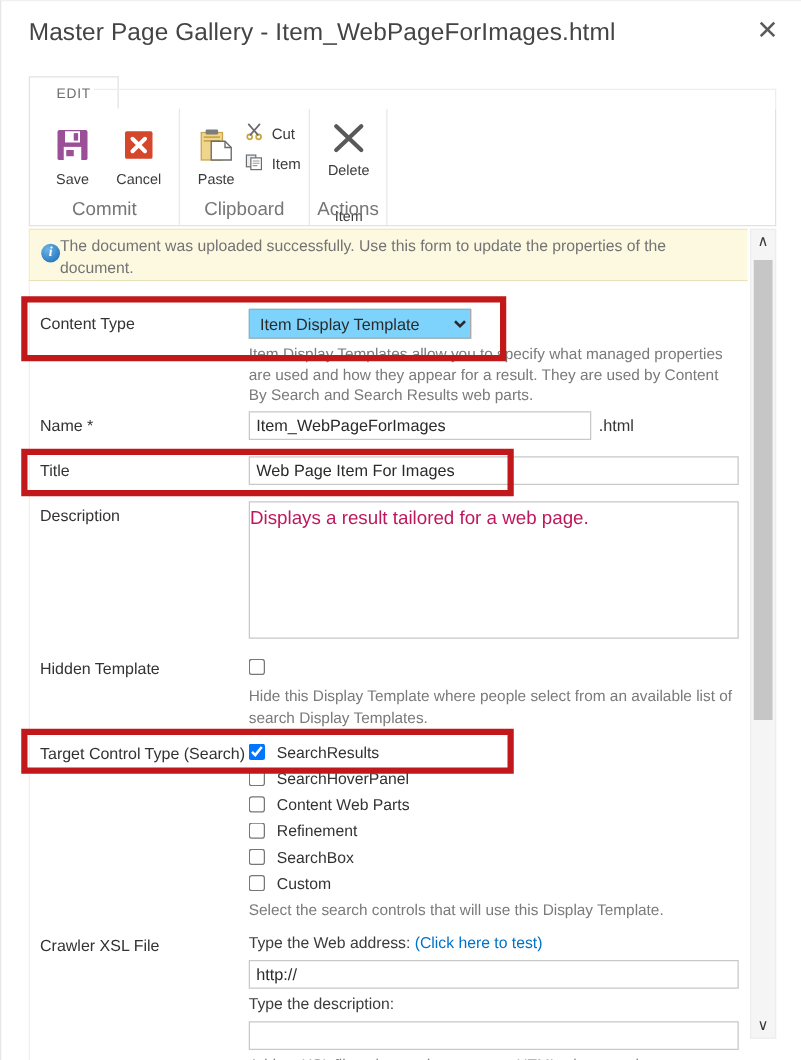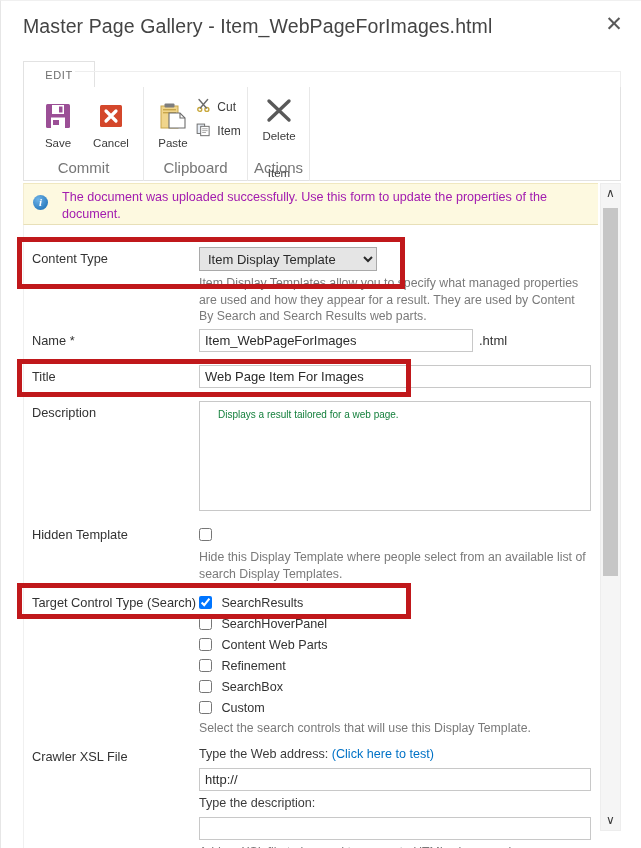--- a/index.html
+++ b/index.html
@@ -124,23 +124,23 @@
     color: #ffffff;
     font-size: 11px;
     font-weight: bold;
     font-style: italic;
     text-align: center;
     line-height: 15px;
     font-family: "Liberation Serif", serif;
   }
   .info-text {
     position: absolute;
-    left: 38px; top: 5px; right: 10px;
+    left: 24px; top: 5px; right: 10px;
     font-size: 12.6px;
-    color: #a21caf;
+    color: #737373;
     line-height: 16.5px;
   }
 
   
   .formarea {
     position: absolute;
     left: 22px; top: 224px;
     width: 575px; height: 624px;
     background: #ffffff;
     border-left: 1px solid #f0f0f0;
@@ -171,37 +171,37 @@
     color: #2a2a2a;
     padding: 2px 5px;
     outline: none;
   }
   select.sel {
     position: absolute;
     font-family: "Liberation Sans", sans-serif;
     font-size: 13px;
     color: #2a2a2a;
     border: 1px solid #a9a9a9;
-    background: #e5e5e5;
+    background: #7dd3fc;
     padding: 1px 4px;
     outline: none;
   }
   .suffix {
     position: absolute;
     font-size: 13px;
     color: #333333;
   }
   textarea.ta {
     position: absolute;
     font-family: "Liberation Sans", sans-serif;
-    font-size: 10px;
-    color: #15803d;
+    font-size: 15px;
+    color: #be185d;
     border: 1px solid #c8c8c8;
     background: #ffffff;
-    padding: 4px 18px;
+    padding: 4px 0;
     resize: none;
     outline: none;
     line-height: 17px;
   }
   .cbrow { position: absolute; left: 175px; height: 21px; }
   .cbrow input { margin: 0; vertical-align: middle; }
   .cbrow label {
     font-size: 12.6px;
     color: #333333;
     vertical-align: middle;

